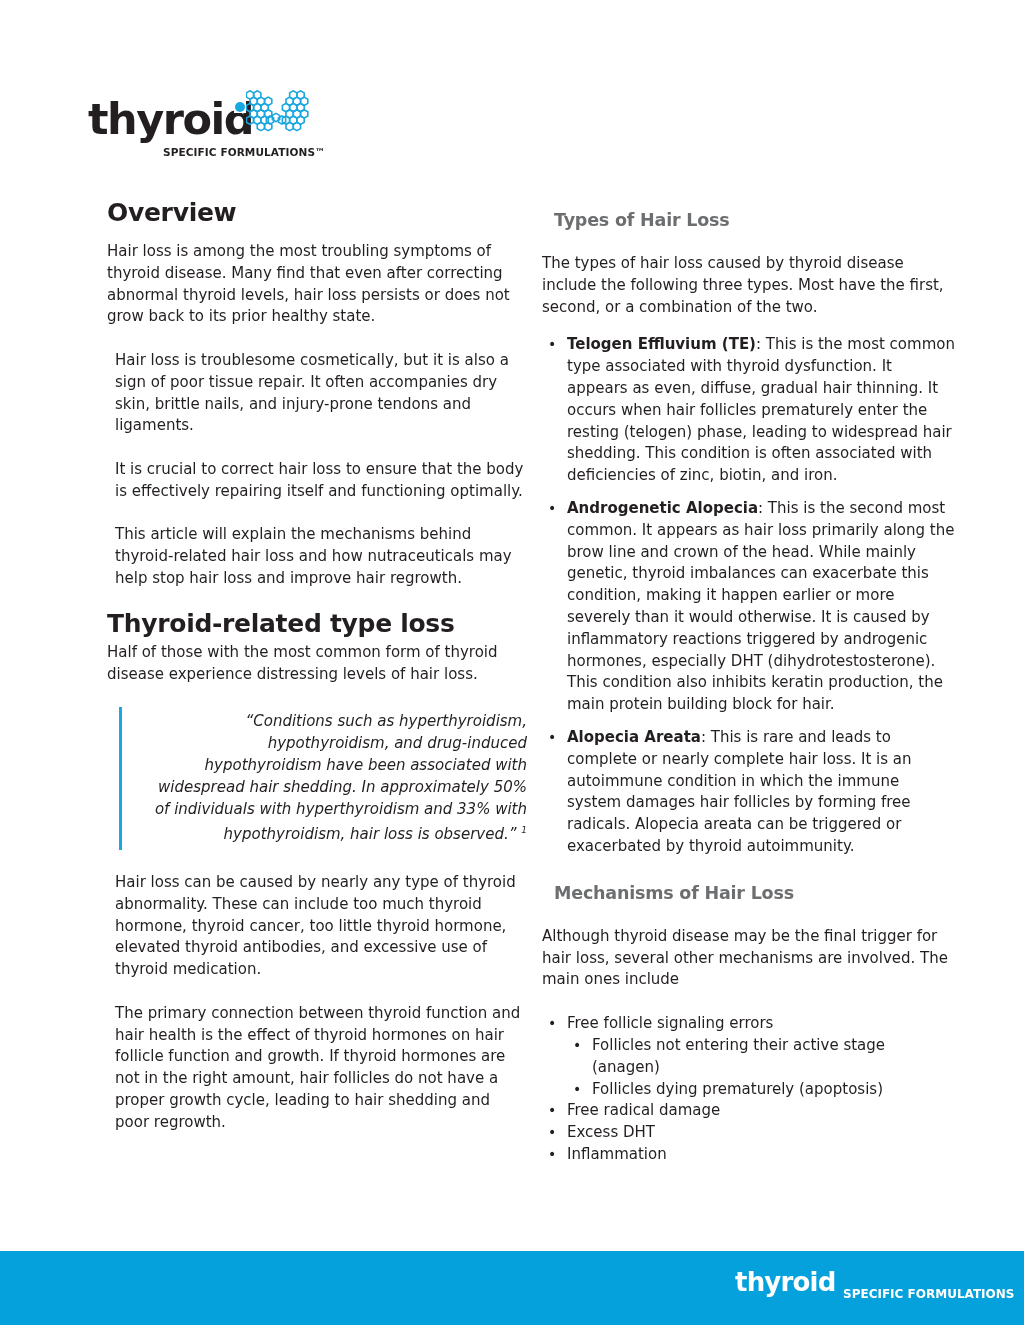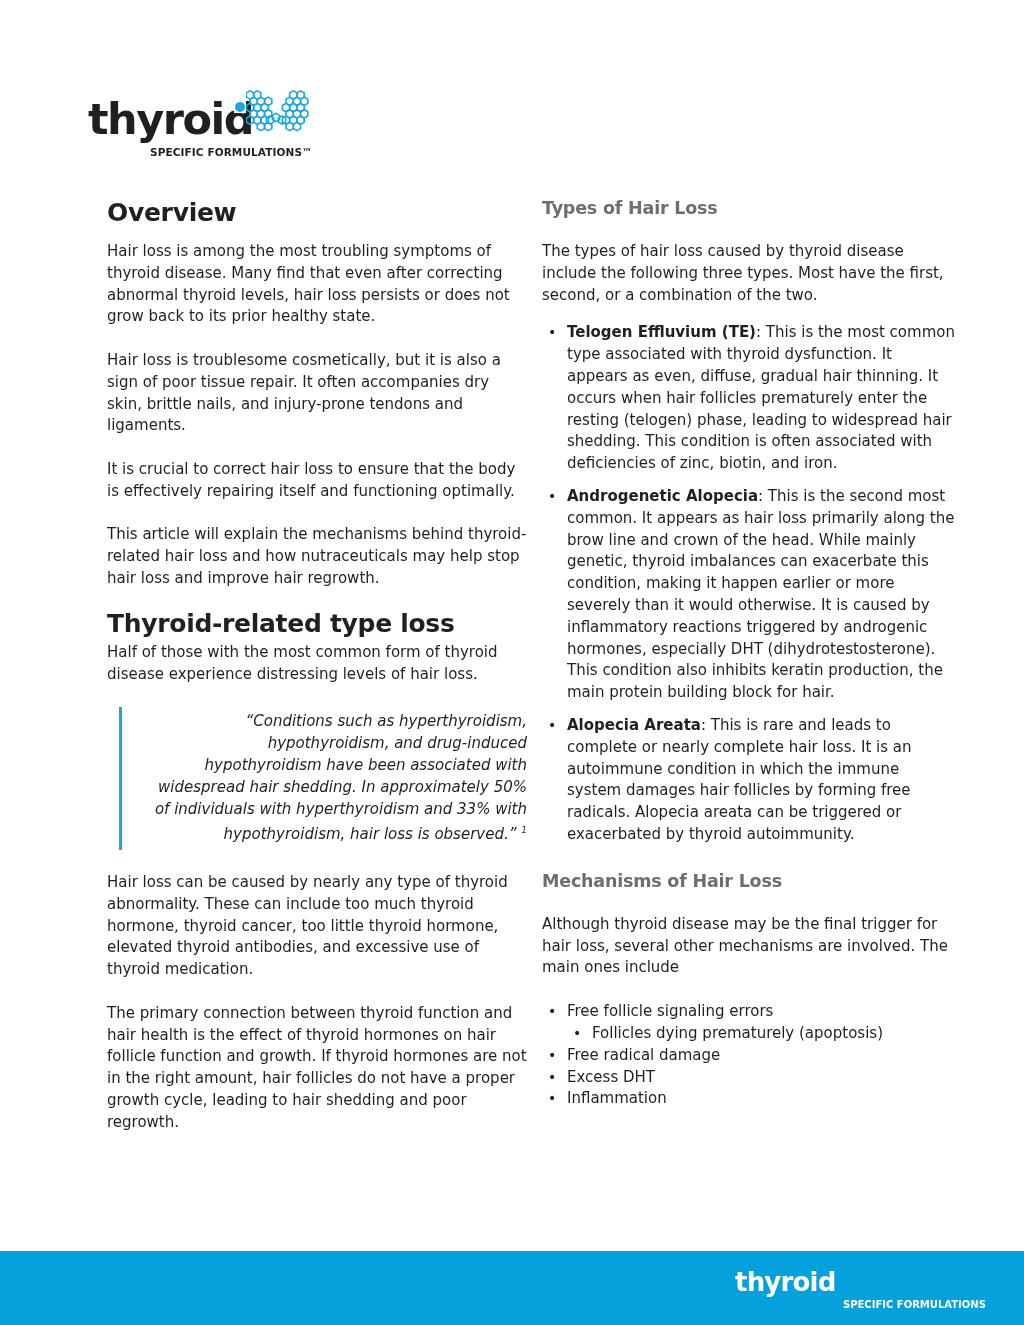--- a/index.html
+++ b/index.html
@@ -3,52 +3,52 @@
 <meta charset="utf-8">
 <style>
   html, body { margin:0; padding:0; }
   body { width:1024px; height:1325px; background:#ffffff; position:relative; overflow:hidden;
          font-family:"DejaVu Sans", sans-serif; color:#231f20; }
   .logo { position:absolute; left:88px; top:90px; width:240px; height:70px; }
   .logo-word { position:absolute; left:0; top:4px; font-family:"DejaVu Sans", sans-serif; font-weight:bold;
                font-size:43px; letter-spacing:-1.5px; color:#231f20; line-height:50px; }
   .logo-dot { position:absolute; left:147px; top:12px; width:10px; height:10px; border-radius:50%; background:#1aa7df; }
   .logo-dot-cover { position:absolute; left:146px; top:10px; width:12px; height:13px; background:#fff; }
-  .logo-tag { position:absolute; left:62px; top:56px; font-weight:bold; font-size:10.5px; letter-spacing:0.1px; color:#231f20; white-space:nowrap; }
+  .logo-tag { position:absolute; left:75px; top:56px; font-weight:bold; font-size:10.5px; letter-spacing:0.1px; color:#231f20; white-space:nowrap; }
   .logo-hex { position:absolute; left:158px; top:0; width:68px; height:54px; }
 
   .col { position:absolute; font-size:15px; line-height:21.8px; }
   .col-left { left:107px; top:195px; width:420px; }
   .col-right { left:542px; top:195px; width:415px; }
   h1 { margin:0; font-weight:bold; font-size:25px; line-height:36px; color:#231f20; letter-spacing:-0.3px; }
-  h2 { margin:0; font-weight:bold; font-size:17.5px; line-height:26px; color:#6d6e70; letter-spacing:-0.2px; }
+  h2 { margin:12px; font-weight:bold; font-size:17.5px; line-height:26px; color:#6d6e70; letter-spacing:-0.2px; }
   p { margin:0; }
   .mt-overview-p { margin-top:10px; }
-  .gap { margin-top:21.8px; }
+  .gap { margin-top:21.8px;margin-left:8px; }
   .h1-gap { margin-top:16px; }
   .h1-after { margin-top:0; }
   .quote { margin:22px 0 0 12px; padding:4px 0 4px 24px; border-left:3px solid #1aa7df; font-style:italic;text-align:right; }
   .quote sup { font-size:9px; }
   ul { margin:0; padding:0; list-style:none; }
   .blist li { position:relative; padding-left:25px; }
   .blist li::before { content:"•"; position:absolute; left:6px; top:0; font-size:14px; }
   .blist li + li { margin-top:11px; }
   .mlist li { position:relative; padding-left:25px; }
   .mlist li::before { content:"•"; position:absolute; left:6px; top:0; font-size:14px; }
   .mlist .sub li { padding-left:25px; }
   .mlist .sub li::before { left:6px; }
   .right-h2-after { margin-top:20px; }
   .types-list { margin-top:16px; }
   .mech-h2 { margin-top:22px; }
   .mech-list { margin-top:22px; }
   b { font-weight:bold; }
 
   .footer { position:absolute; left:0; top:1251px; width:1024px; height:74px; background:#04a1dc; }
   .footer-word { position:absolute; left:735px; top:16px; font-weight:bold; font-size:26px; letter-spacing:-0.8px; color:#ffffff; line-height:30px; }
-  .footer-tag { position:absolute; left:843px; top:48px; font-weight:bold; font-size:10px; color:#ffffff; white-space:nowrap; }
+  .footer-tag { position:absolute; left:843px; top:36px; font-weight:bold; font-size:12px; color:#ffffff; white-space:nowrap; }
 </style>
 </head>
 <body>
 
 <div class="logo">
   <div class="logo-word">thyroid</div>
   <div class="logo-dot-cover"></div>
   <div class="logo-dot"></div>
   <svg class="logo-hex" viewBox="0 0 68 54">
     <g fill="none" stroke="#1aa7df" stroke-width="1.6" id="hexes">
@@ -121,20 +121,21 @@
     <li><b>Alopecia Areata</b><span>: This is rare and leads to complete or nearly complete hair loss. It is an autoimmune condition in which the immune system damages hair follicles by forming free radicals. Alopecia areata can be triggered or exacerbated by thyroid autoimmunity.</span></li>
   </ul>
 
   <h2 class="mech-h2">Mechanisms of Hair Loss</h2>
   <p class="right-h2-after">Although thyroid disease may be the final trigger for hair loss, several other mechanisms are involved. The main ones include</p>
 
   <ul class="mlist mech-list">
     <li>
       <span>Free follicle signaling errors</span>
       <ul class="sub">
+        <li>Follicles not entering their active stage (anagen)</li>
         <li>Follicles dying prematurely (apoptosis)</li>
       </ul>
     </li>
     <li>Free radical damage</li>
     <li>Excess DHT</li>
     <li>Inflammation</li>
   </ul>
 </div>
 
 <div class="footer">

